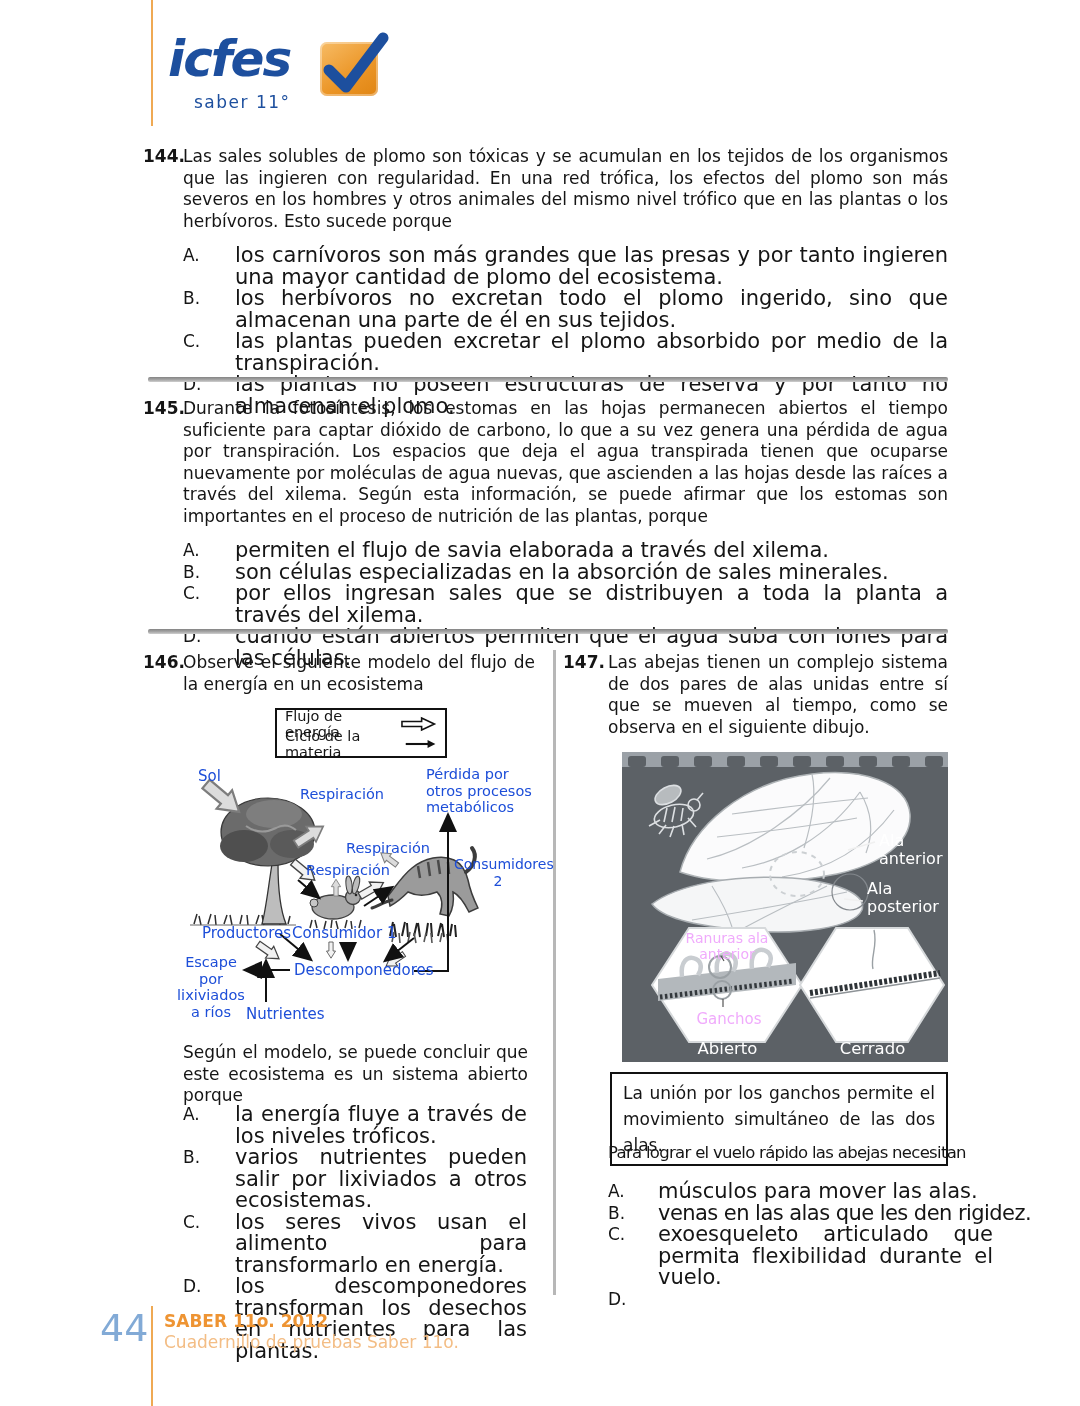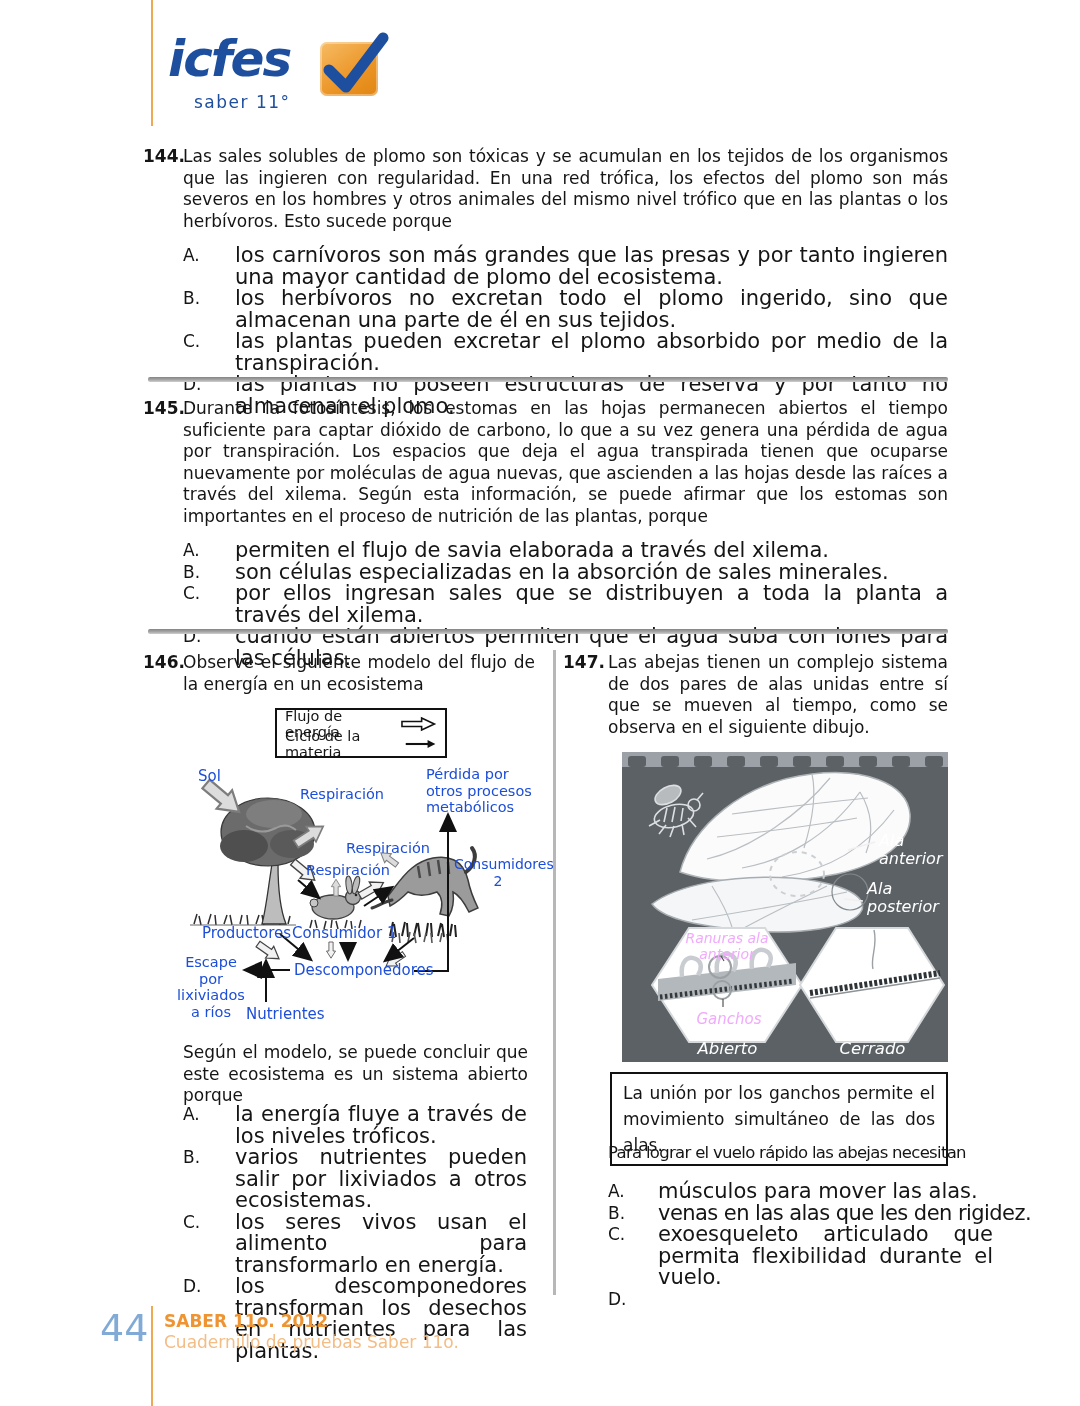--- a/index.html
+++ b/index.html
@@ -71,21 +71,21 @@
   .dcenter{text-align:center;}
 
   .q146question{position:absolute;left:40px;top:390px;width:345px;font-size:17px;
     line-height:21.5px;text-align:justify;margin:0;hyphens:auto;}
   .q146opts{position:absolute;left:0;top:452px;width:392px;margin:0;}
   .q146opts .opt{grid-template-columns:52px 1fr;margin-left:40px;width:344px;}
 
   
   .beefig{position:absolute;left:59px;top:100px;width:326px;height:310px;background:#5c6166;}
   .beefig svg{position:absolute;left:0;top:0;}
-  .blabel{position:absolute;color:#ffffff;font-size:16px;line-height:18px;font-style:italic;}
+  .blabel{position:absolute;color:#ffffff;font-size:16px;line-height:18px;}
   .blabel-dark{color:#f0abfc;}
 
   .notebox{
     position:absolute;left:47px;top:420px;width:338px;box-sizing:border-box;
     border:2.5px solid #111;padding:6px 11px;font-size:17px;line-height:26px;
     text-align:justify;hyphens:auto;
   }
   .q147question{position:absolute;left:45px;top:491px;margin:0;font-size:16.5px;
     letter-spacing:-0.7px;white-space:nowrap;}
   .q147opts{position:absolute;left:0;top:529px;width:385px;margin:0;}

